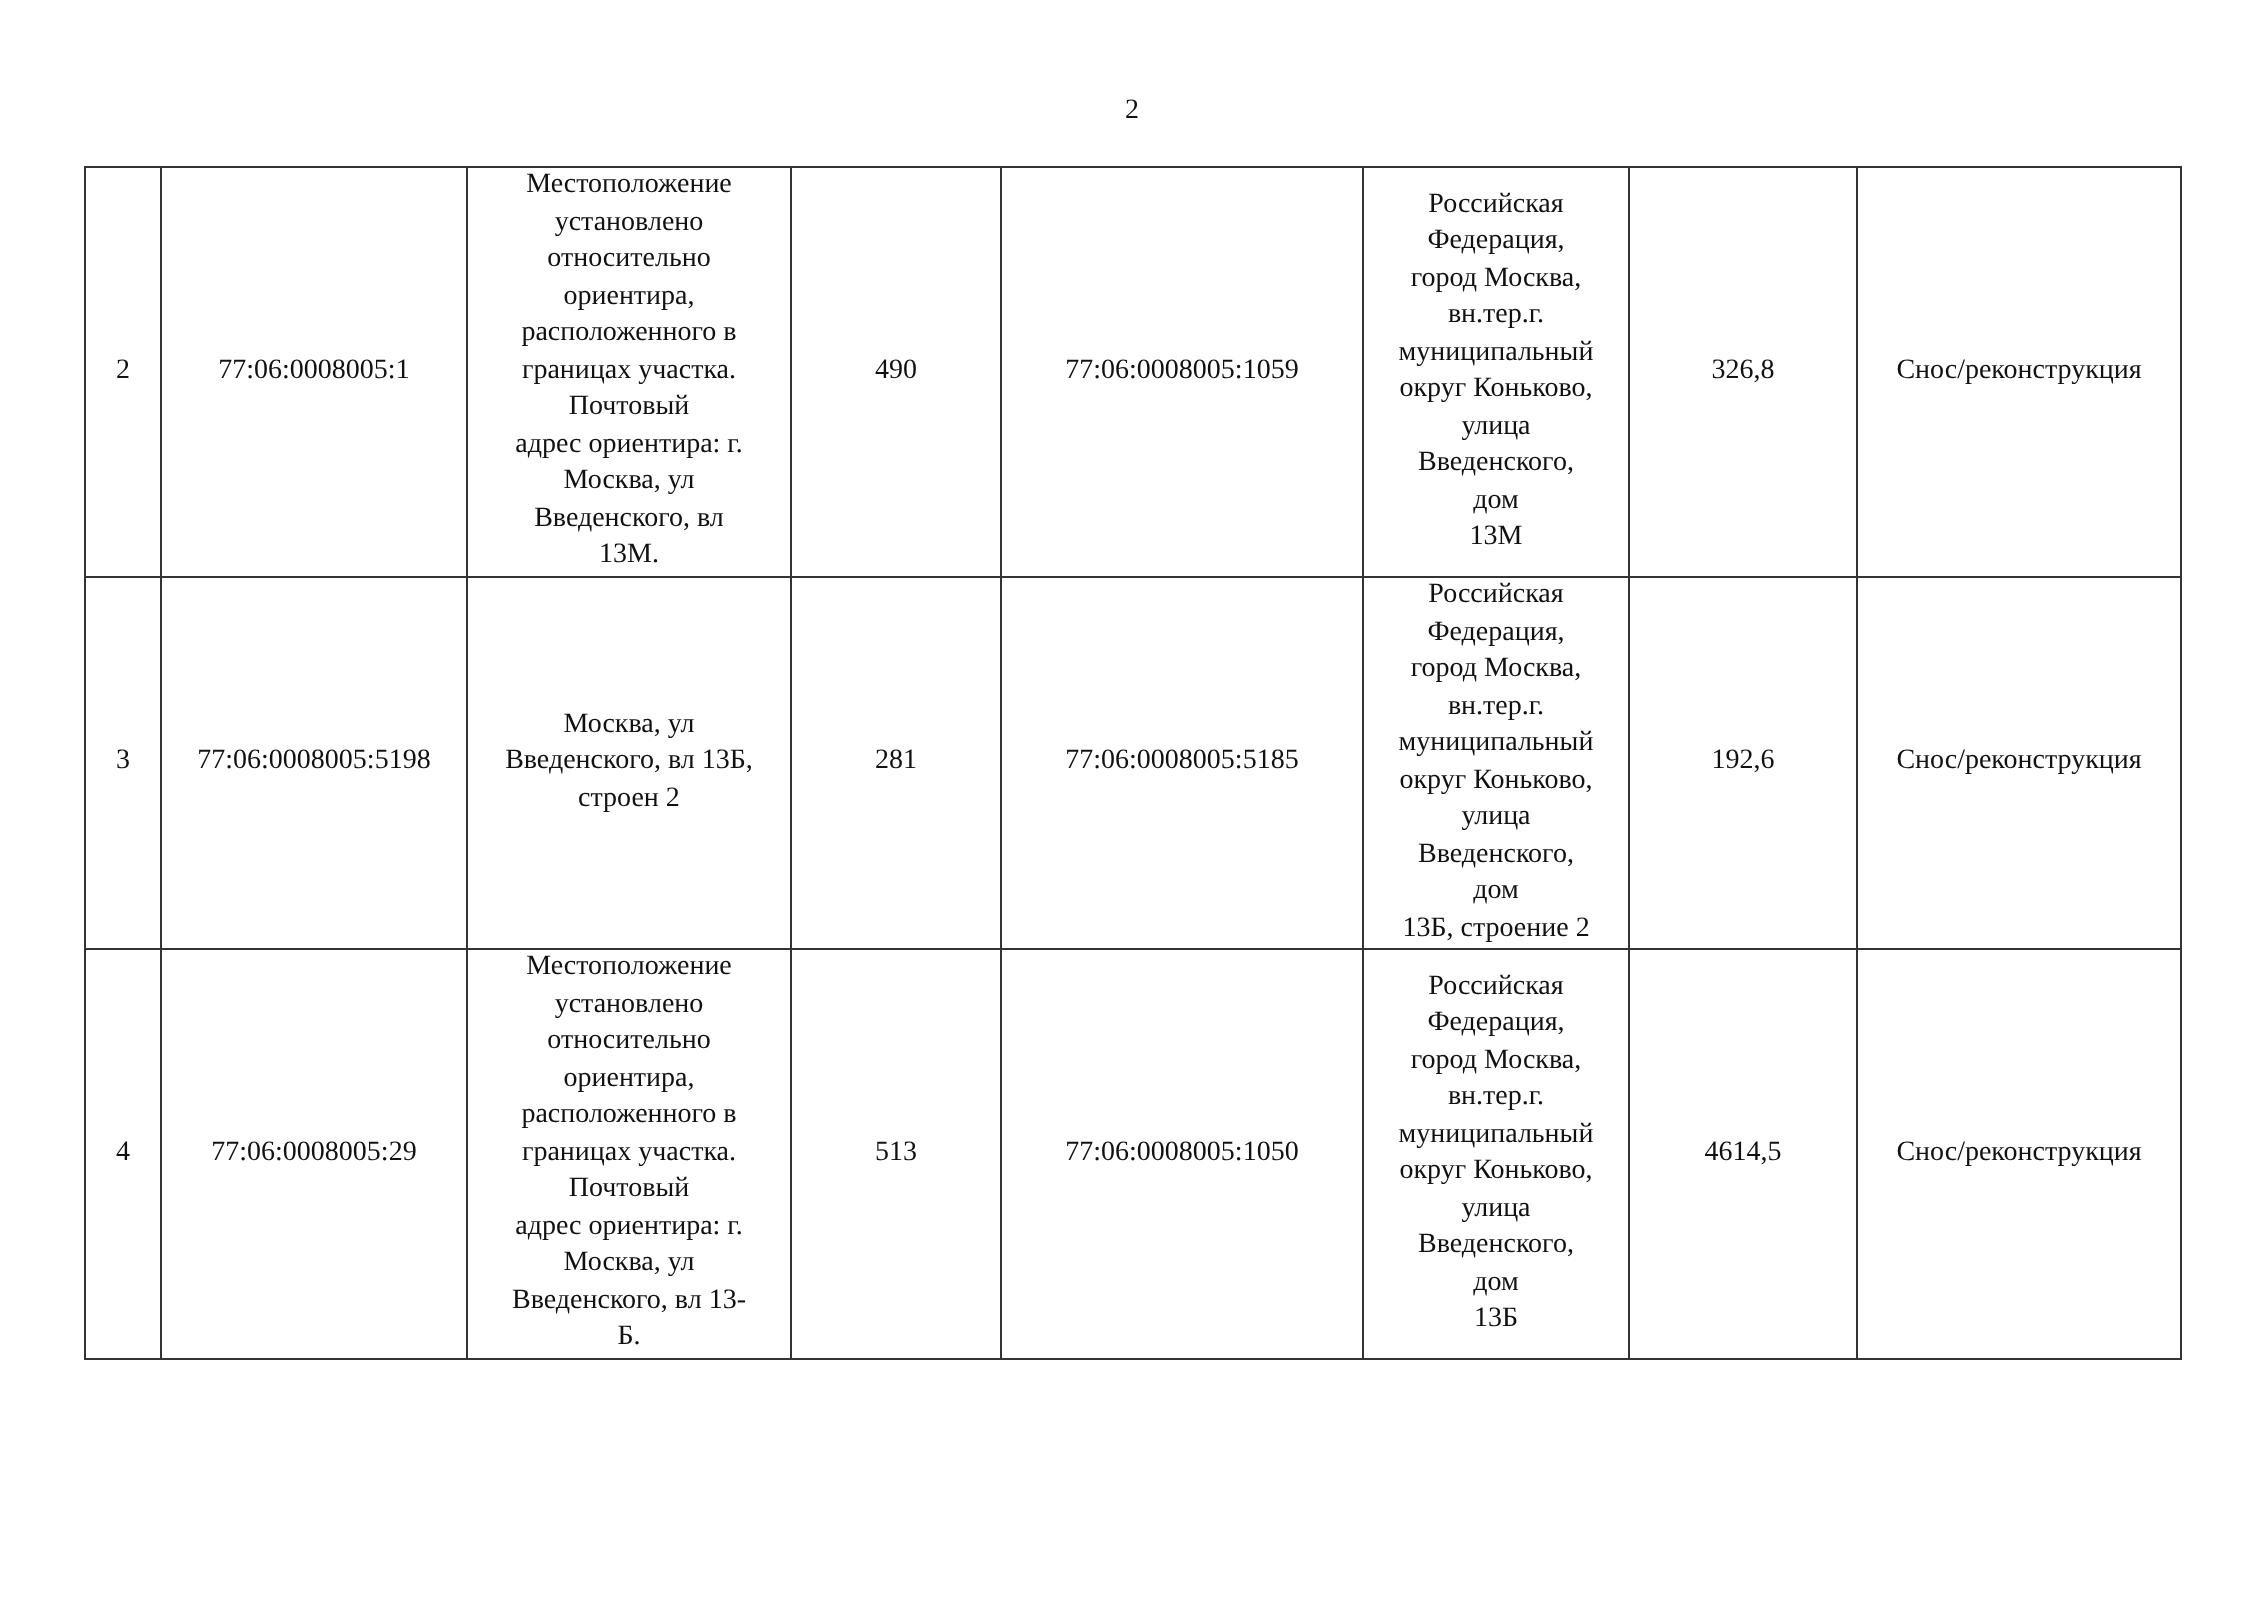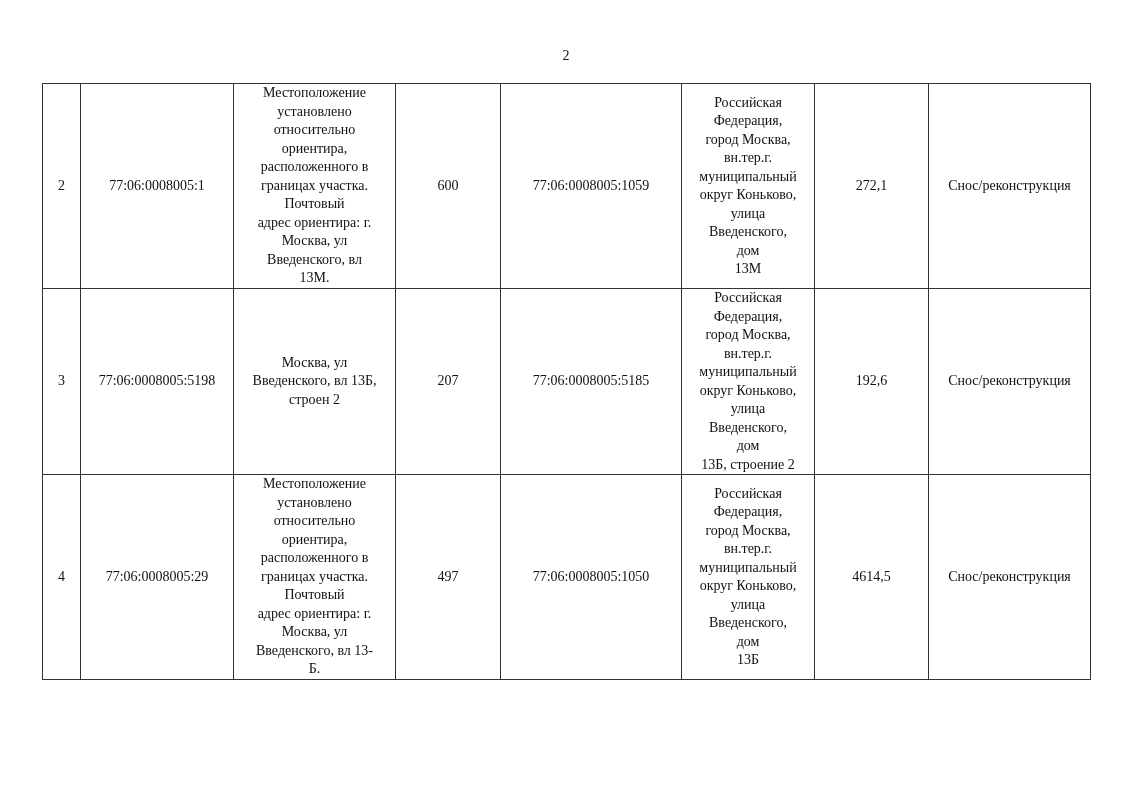--- a/index.html
+++ b/index.html
@@ -41,42 +41,42 @@
 установлено
 относительно
 ориентира,
 расположенного в
 границах участка.
 Почтовый
 адрес ориентира: г.
 Москва, ул
 Введенского, вл
 13М.</td>
-      <td class="num">600</td>
+      <td class="num">490</td>
       <td class="cad5">77:06:0008005:1059</td>
       <td>Российская
 Федерация,
 город Москва,
 вн.тер.г.
 муниципальный
 округ Коньково,
 улица
 Введенского,
 дом
 13М</td>
-      <td class="num">272,1</td>
+      <td class="num">326,8</td>
       <td class="num">Снос/реконструкция</td>
     </tr>
     <tr class="r1">
       <td class="num">3</td>
       <td class="num">77:06:0008005:5198</td>
       <td>Москва, ул
 Введенского, вл 13Б,
 строен 2</td>
-      <td class="num">207</td>
+      <td class="num">281</td>
       <td class="num">77:06:0008005:5185</td>
       <td>Российская
 Федерация,
 город Москва,
 вн.тер.г.
 муниципальный
 округ Коньково,
 улица
 Введенского,
 дом
@@ -91,21 +91,21 @@
 установлено
 относительно
 ориентира,
 расположенного в
 границах участка.
 Почтовый
 адрес ориентира: г.
 Москва, ул
 Введенского, вл 13-
 Б.</td>
-      <td class="num">497</td>
+      <td class="num">513</td>
       <td class="cad5">77:06:0008005:1050</td>
       <td>Российская
 Федерация,
 город Москва,
 вн.тер.г.
 муниципальный
 округ Коньково,
 улица
 Введенского,
 дом

